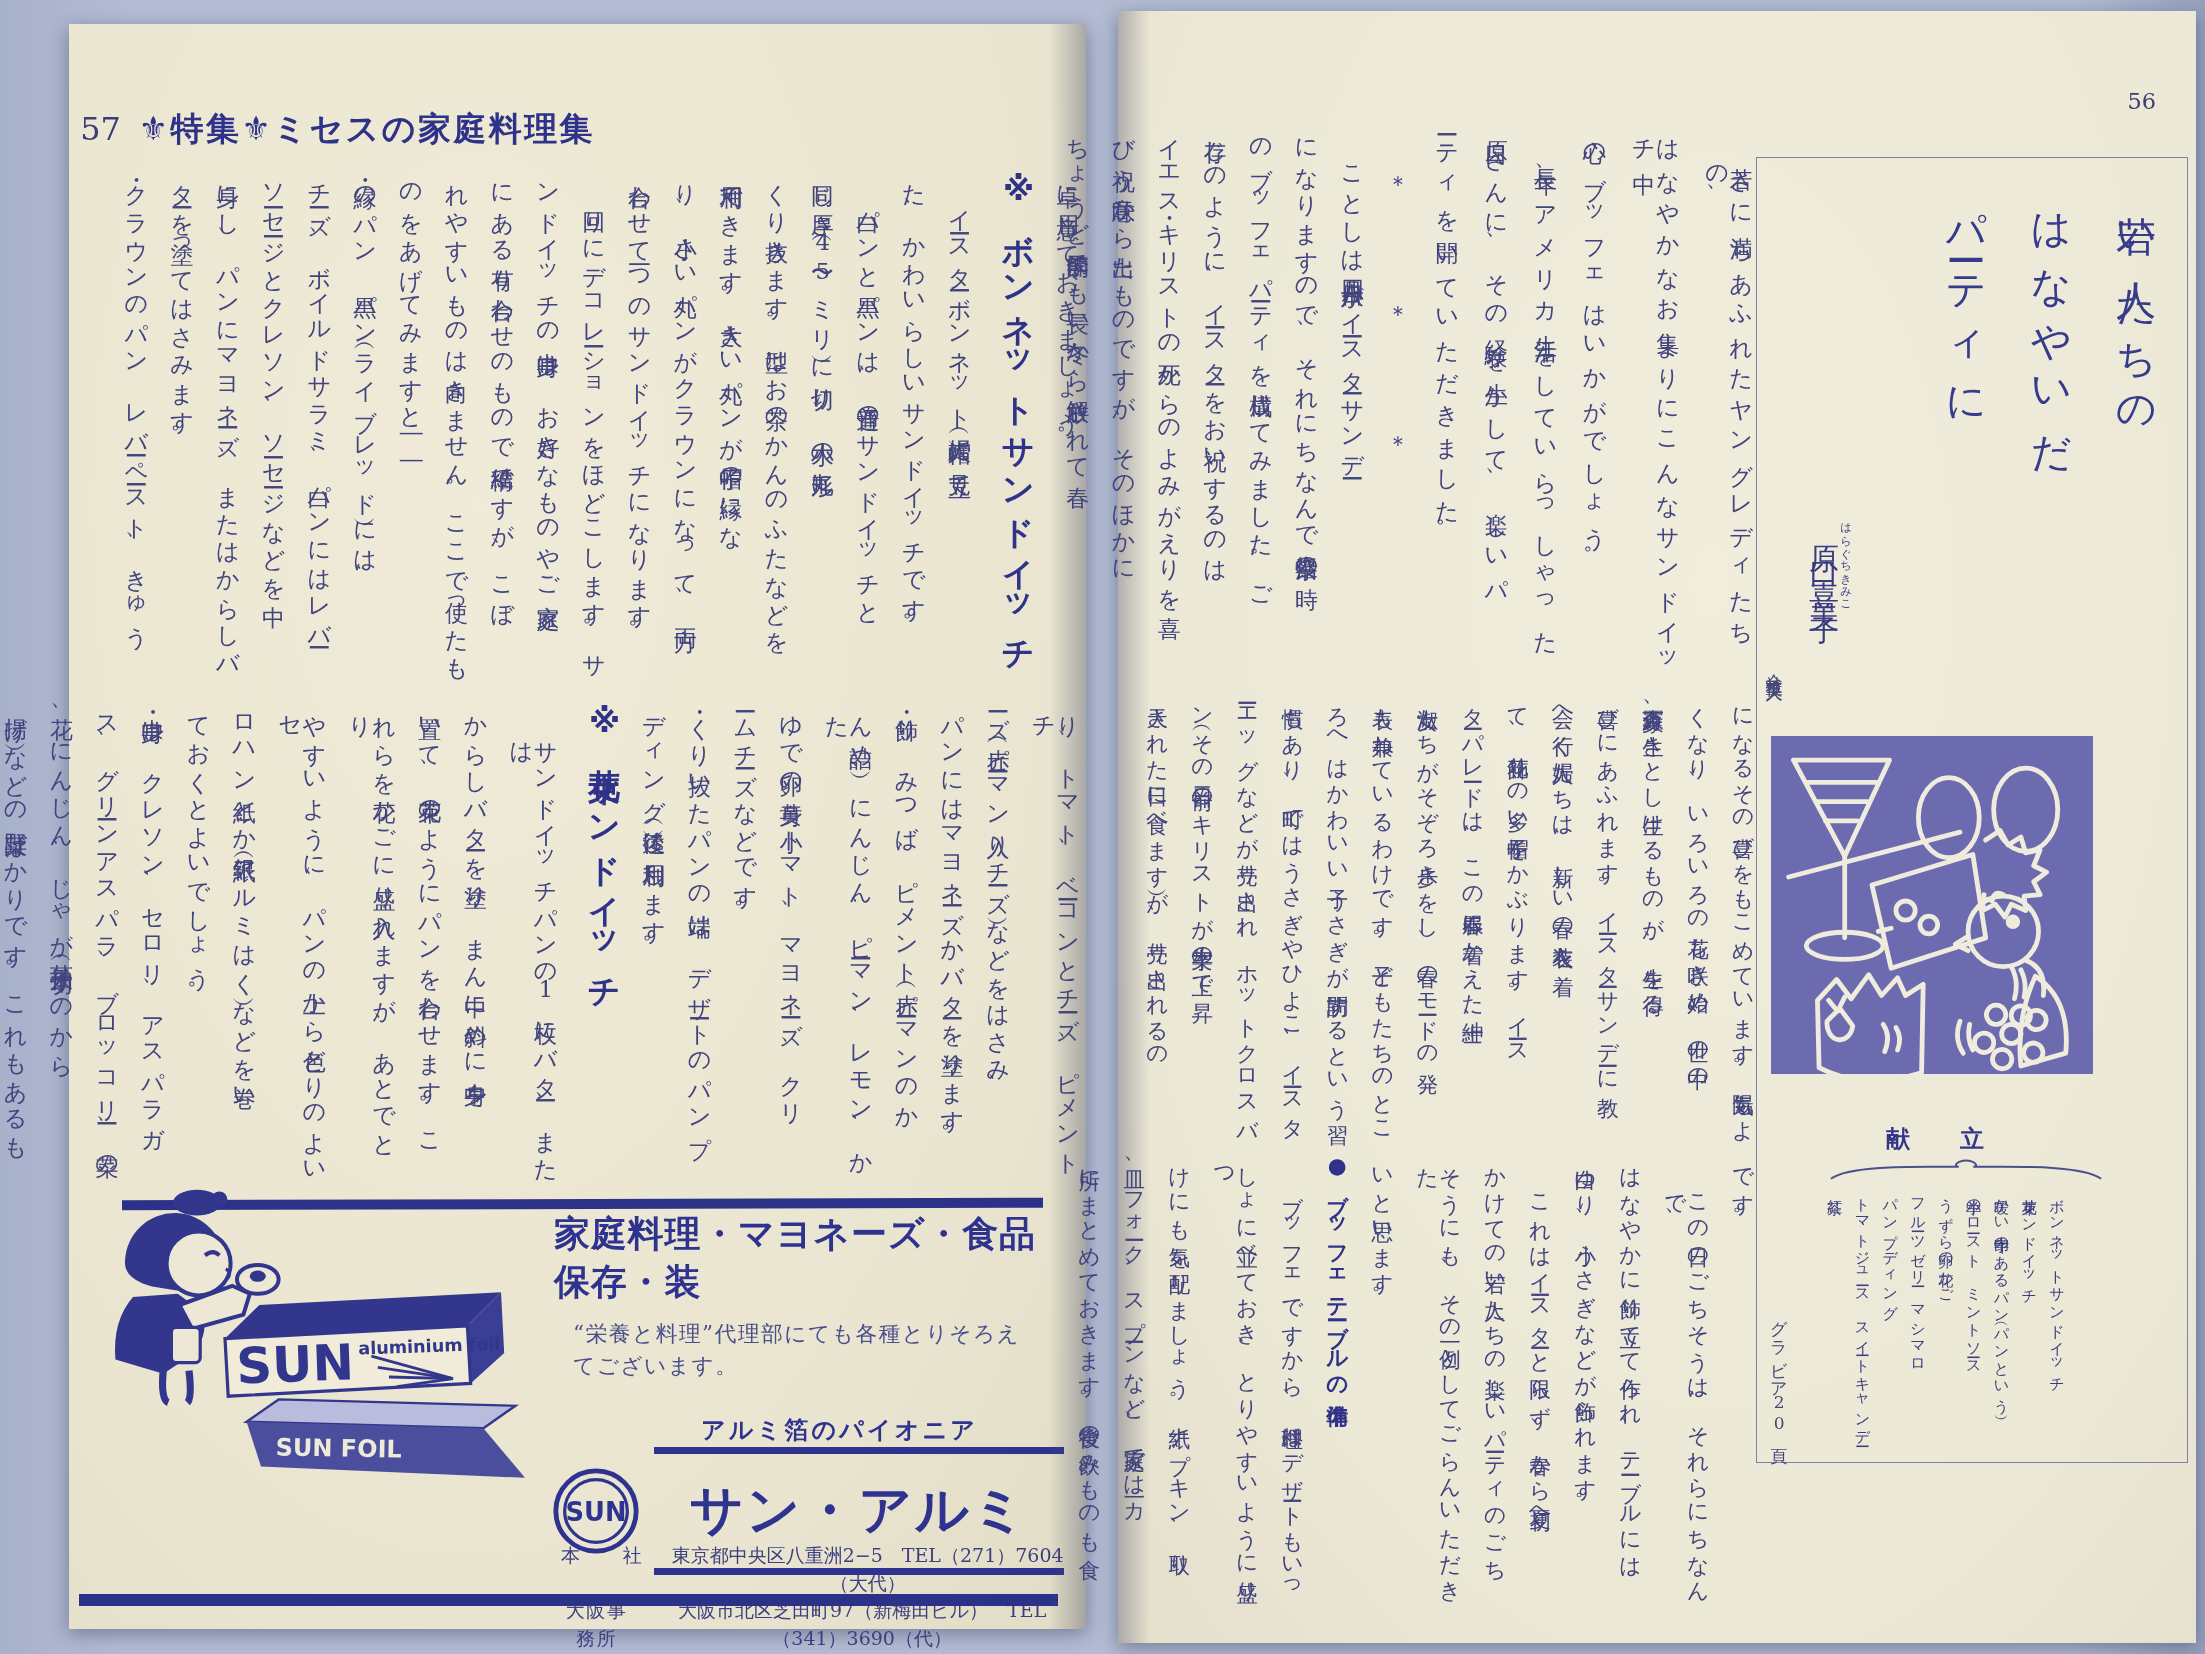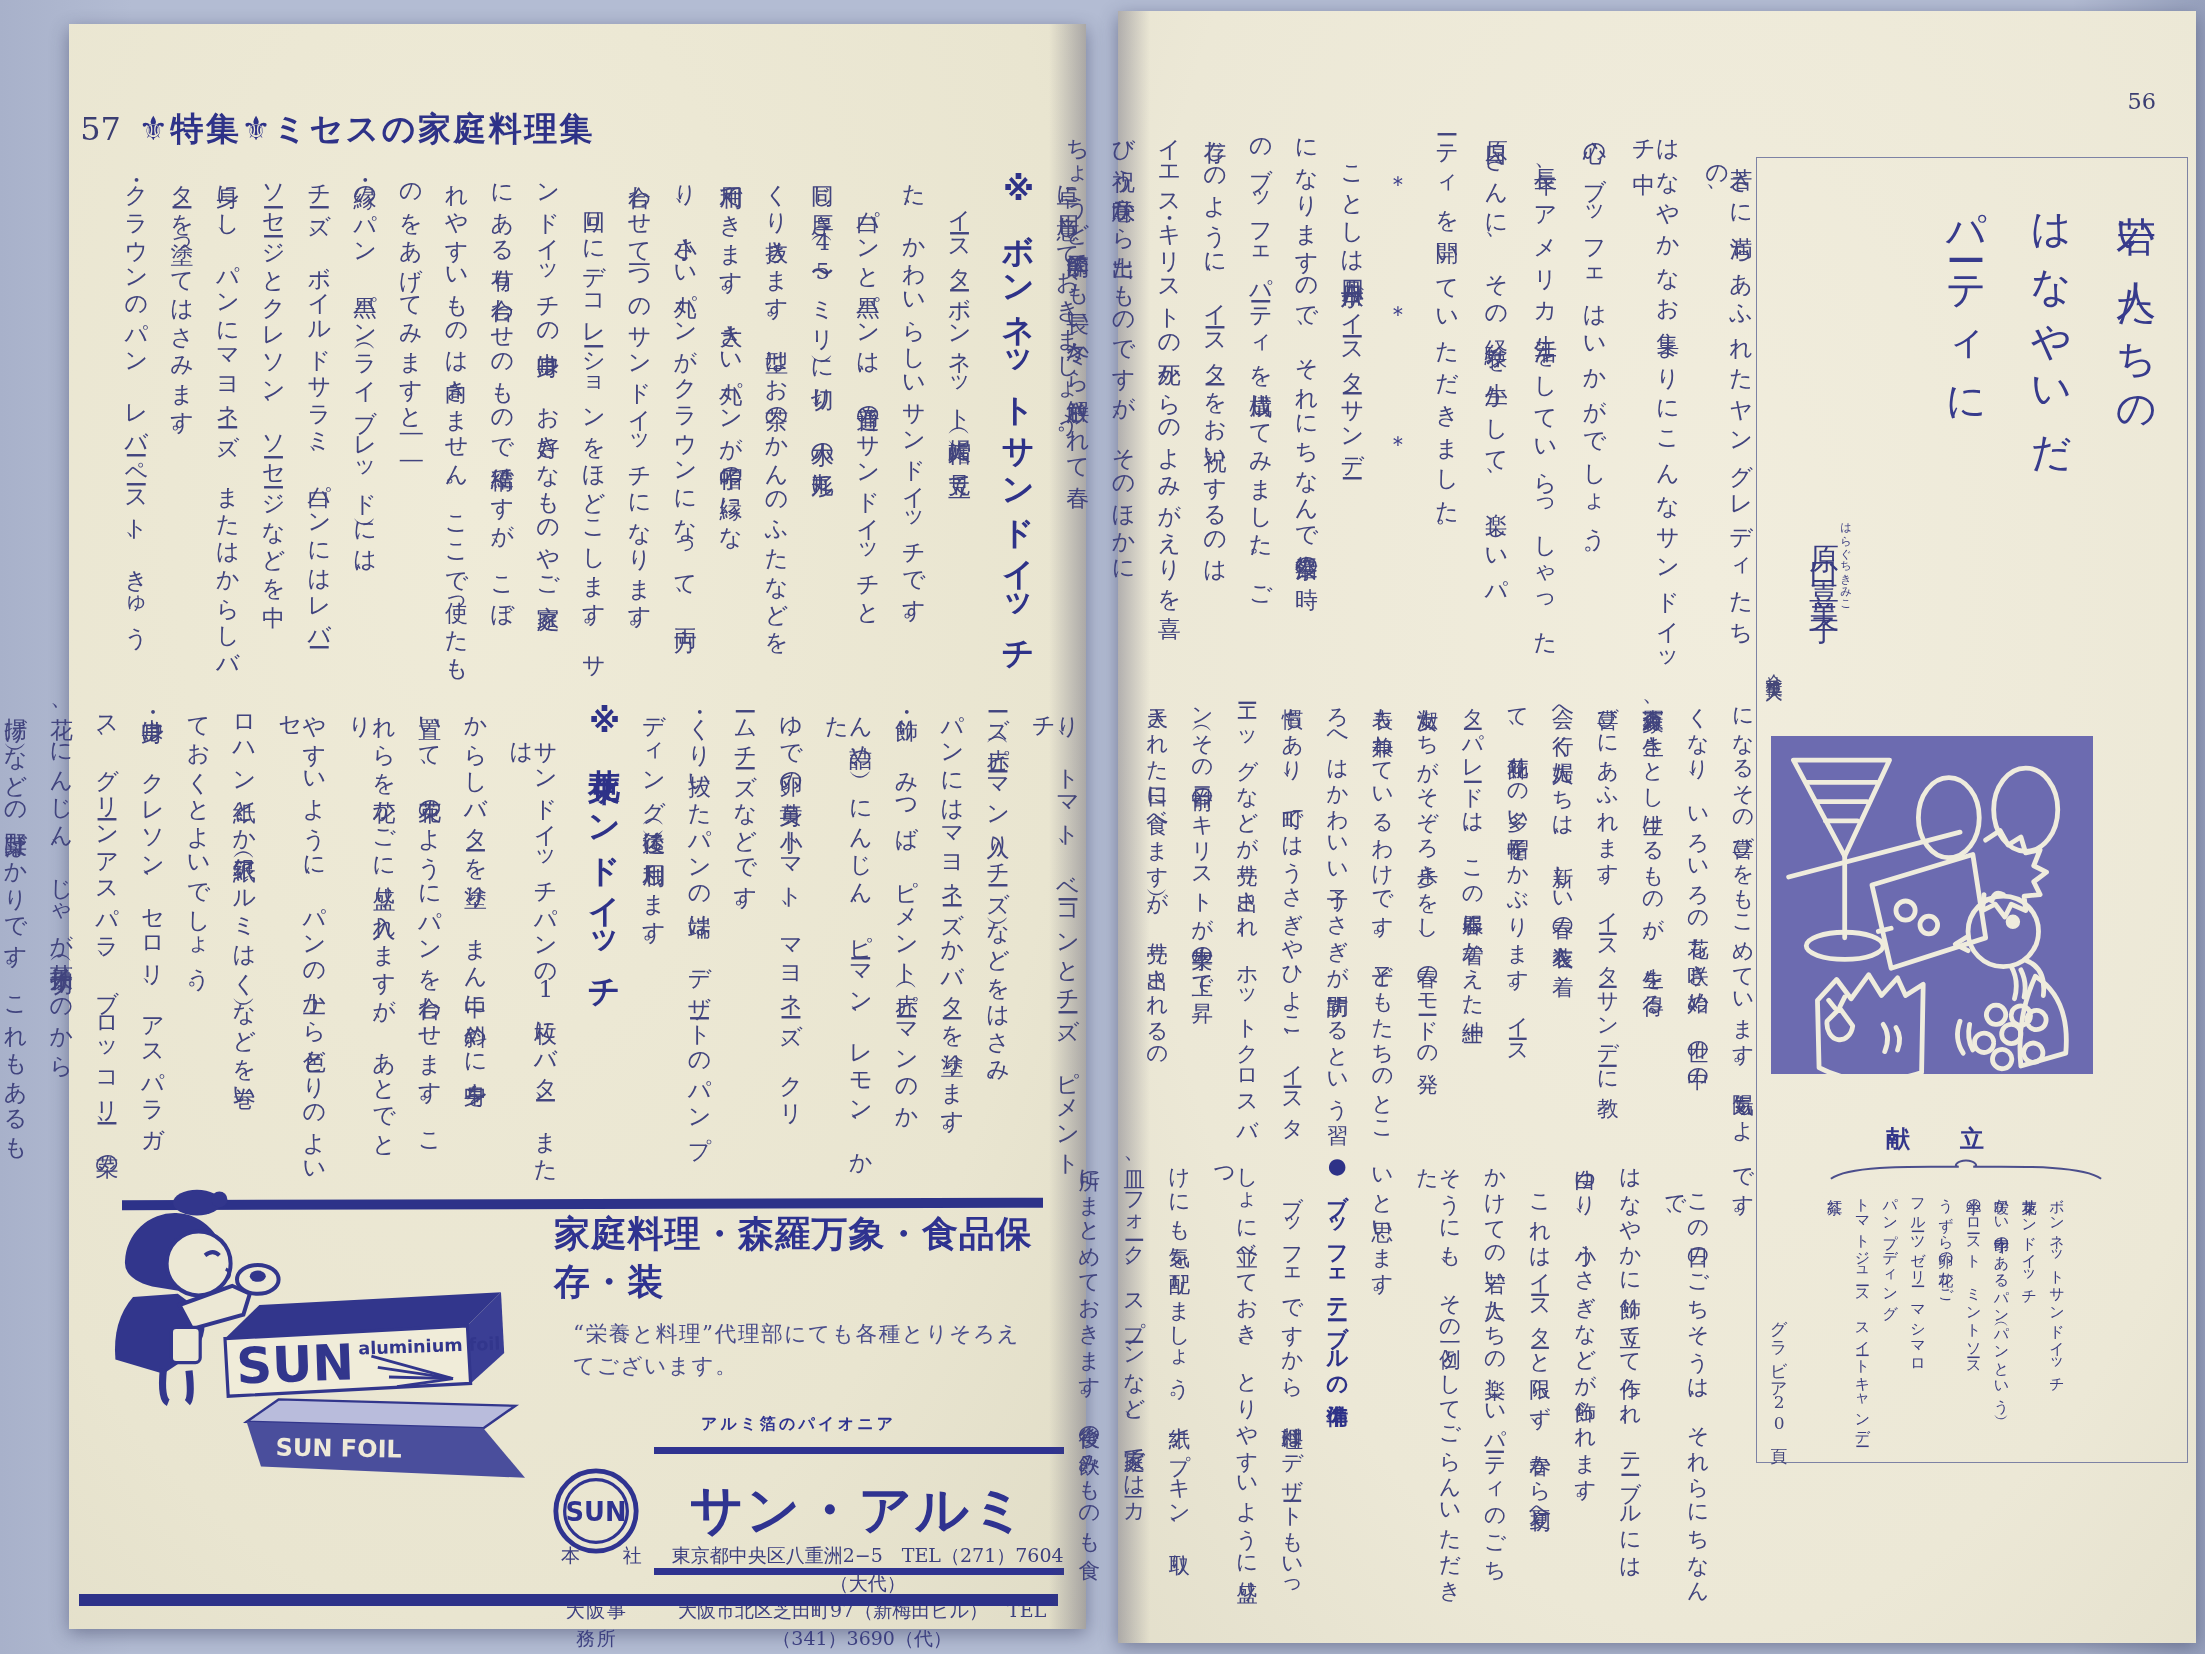--- a/index.html
+++ b/index.html
@@ -41,21 +41,21 @@
   .menu-list{position:absolute;left:32px;top:1030px;width:275px;height:304px;writing-mode:vertical-rl;text-orientation:upright;}
   .menu-list p{margin:0 0 0 12.8px;font-size:15px;line-height:1;letter-spacing:0.8px;color:#3b3e80;}
   .gravure{position:absolute;left:11.2px;top:1150px;writing-mode:vertical-rl;text-orientation:upright;font-size:17px;letter-spacing:1.6px;color:#44477c;}
   
   .ad{position:absolute;left:8px;top:1156px;width:990px;height:448px;}
   .bar{position:absolute;background:#2d3289;}
   .ad .topbar{left:45px;top:19px;width:921px;height:10.4px;transform:skewY(-.15deg);}
   .ad .botbar{left:1.6px;top:414px;width:979px;height:12px;}
   .ad-headline{position:absolute;left:477px;top:30px;width:518px;font-family:"DejaVu Sans",sans-serif;font-weight:700;font-size:36px;line-height:1.32;letter-spacing:0.8px;color:#2f3390;}
   .ad-note{position:absolute;left:496px;top:138px;font-size:21.6px;line-height:1.5;letter-spacing:1.6px;color:#4b4e8c;}
-  .ad-tag{position:absolute;left:624px;top:234px;font-family:"DejaVu Sans",sans-serif;font-weight:700;font-size:16px;letter-spacing:3.2px;color:#2f3390;}
+  .ad-tag{position:absolute;left:624px;top:234px;font-family:"DejaVu Sans",sans-serif;font-weight:700;font-size:24px;letter-spacing:3.2px;color:#2f3390;}
   .ad-logorow{position:absolute;left:474px;top:267px;display:flex;align-items:center;gap:12.8px;}
   .ad-logoname{width:410px;border-top:7.2px solid #2f3390;border-bottom:7.2px solid #2f3390;padding:21px 0;text-align:center;font-family:"DejaVu Sans",sans-serif;font-weight:700;font-size:53px;letter-spacing:2.4px;color:#2f3390;}
   .ad-addr{position:absolute;left:480px;top:362px;font-size:19px;color:#3d4080;line-height:1.45;text-align:center;}
   .ad-addr .row{display:flex;gap:21px;}
   .ad-addr .lbl{width:106px;letter-spacing:1.6px;}
 </style>
 </head>
 <body>
 
 <div class="spread">
@@ -149,21 +149,21 @@
         </g>
 
         <g>
           <path d="M212,296 L252,268 L548,276 L508,304 Z" fill="#b9bcdc" stroke="#32368c" stroke-width="3"></path>
           <path d="M212,296 L508,304 L560,366 L230,352 Z" fill="#4a4e9c"></path>
           <text x="248" y="338" font-family="DejaVu Sans,sans-serif" font-weight="700" font-size="30" fill="#eee9d8" transform="rotate(1 248 338)">SUN FOIL</text>
         </g>
       </svg>
 
       <div class="ad-headline">
-        <div>家庭料理・森羅万象・食品保存・装</div>
+        <div>家庭料理・マヨネーズ・食品保存・装</div>
       </div>
       <div class="ad-note">
         <div>“栄養と料理”代理部にても各種とりそろえ</div>
         <div>てございます。</div>
       </div>
       <div class="ad-tag">アルミ箔のパイオニア</div>
 
       <div class="ad-logorow">
         <svg width="90" height="90" viewBox="0 0 112 112">
           <circle cx="56" cy="56" r="50" fill="none" stroke="#2f3390" stroke-width="6"></circle>

